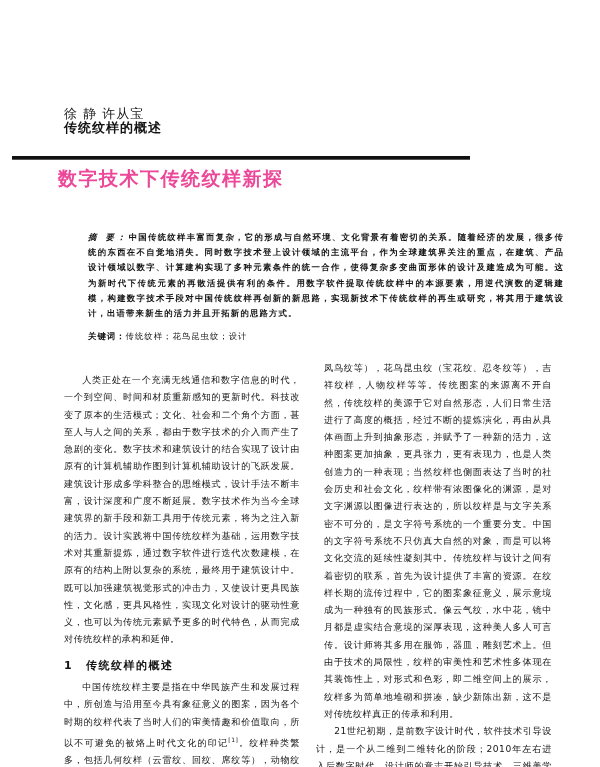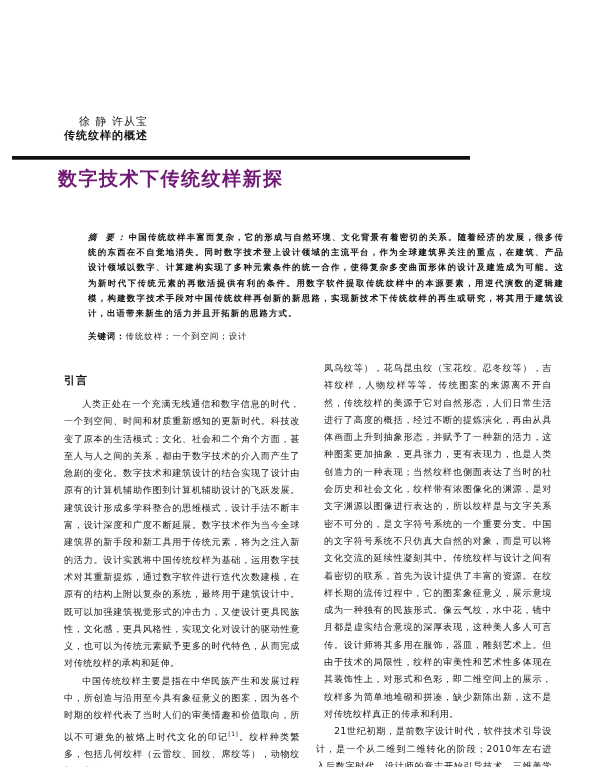--- a/index.html
+++ b/index.html
@@ -2,37 +2,37 @@
 <html><head>
 <meta charset="utf-8">
 <style>
   html, body { margin: 0; padding: 0; background: #ffffff; }
   body {
     width: 600px; height: 767px; overflow: hidden; position: relative;
     font-family: "DejaVu Sans", "Liberation Sans", sans-serif;
     color: #141414;
   }
   .authors {
-    position: absolute; left: 64px; top: 116px;
-    font-size: 11px; line-height: 12px; letter-spacing: 1px; text-align: right;
+    position: absolute; left: 64px; top: 108px;
+    font-size: 13px; line-height: 12px; letter-spacing: 1px;
   }
   .authors .row { height: 14px; }
   .authors .affil { font-weight: bold; }
   .rule {
     position: absolute; left: 12px; top: 156px; width: 458px; height: 3px;
     background: #111111;
   }
   .rule-thin {
     position: absolute; left: 12px; top: 159px; width: 458px; height: 1px;
     background: #555555;
   }
   .title {
     position: absolute; left: 58px; top: 166px;
     font-size: 19px; font-weight: bold; letter-spacing: 1.5px;
-    color: #701a75; white-space: nowrap;
+    color: #ec4899; white-space: nowrap;
   }
   .abstract {
     position: absolute; left: 88px; top: 230px; width: 476px;
     font-family: "DejaVu Serif", "Liberation Serif", serif;
     font-size: 8.4px; line-height: 15.2px; letter-spacing: 1.15px;
     text-align: justify; font-weight: bold;
   }
   .abstract .label { font-weight: bold; letter-spacing: 3px; font-style: italic; }
   .keywords {
     position: absolute; left: 88px; top: 329px; width: 476px;
@@ -71,25 +71,27 @@
 <div class="rule"></div>
 <div class="rule-thin"></div>
 
 <div class="title">数字技术下传统纹样新探</div>
 
 <div class="abstract">
   <span class="label">摘  要：</span><span>中国传统纹样丰富而复杂，它的形成与自然环境、文化背景有着密切的关系。随着经济的发展，很多传统的东西在不自觉地消失。同时数字技术登上设计领域的主流平台，作为全球建筑界关注的重点，在建筑、产品设计领域以数字、计算建构实现了多种元素条件的统一合作，使得复杂多变曲面形体的设计及建造成为可能。这为新时代下传统元素的再散活提供有利的条件。用数字软件提取传统纹样中的本源要素，用逆代演数的逻辑建模，构建数字技术手段对中国传统纹样再创新的新思路，实现新技术下传统纹样的再生或研究，将其用于建筑设计，出语带来新生的活力并且开拓新的思路方式。</span>
 </div>
 
 <div class="keywords">
-  <span class="label">关键词：</span><span>传统纹样；一个到空间；设计</span>
+  <span class="label">关键词：</span><span>传统纹样；花鸟昆虫纹；设计</span>
 </div>
 
 <div class="col col-left">
-  <div class="sec-intro">引言</div>
   <p class="para">人类正处在一个充满无线通信和数字信息的时代，一个到空间、时间和材质重新感知的更新时代。科技改变了原本的生活模式；文化、社会和二个角个方面，甚至人与人之间的关系，都由于数字技术的介入而产生了急剧的变化。数字技术和建筑设计的结合实现了设计由原有的计算机辅助作图到计算机辅助设计的飞跃发展。建筑设计形成多学科整合的思维模式，设计手法不断丰富，设计深度和广度不断延展。数字技术作为当今全球建筑界的新手段和新工具用于传统元素，将为之注入新的活力。设计实践将中国传统纹样为基础，运用数字技术对其重新提炼，通过数字软件进行迭代次数建模，在原有的结构上附以复杂的系统，最终用于建筑设计中。既可以加强建筑视觉形式的冲击力，又使设计更具民族性，文化感，更具风格性，实现文化对设计的驱动性意义，也可以为传统元素赋予更多的时代特色，从而完成对传统纹样的承构和延伸。</p>
+  <div class="sec-1">
+    <span class="num">1</span><span>传统纹样的概述</span>
+  </div>
   <p class="para"><span>中国传统纹样主要是指在中华民族产生和发展过程中，所创造与沿用至今具有象征意义的图案，因为各个时期的纹样代表了当时人们的审美情趣和价值取向，所以不可避免的被烙上时代文化的印记</span><span class="cite">[1]</span><span>。纹样种类繁多，包括几何纹样（云雷纹、回纹、席纹等），动物纹样（龙纹、</span></p>
 </div>
 
 <div class="col col-right">
   <p class="para cont">凤鸟纹等），花鸟昆虫纹（宝花纹、忍冬纹等），吉祥纹样，人物纹样等等。传统图案的来源离不开自然，传统纹样的美源于它对自然形态，人们日常生活进行了高度的概括，经过不断的提炼演化，再由从具体画面上升到抽象形态，并赋予了一种新的活力，这种图案更加抽象，更具张力，更有表现力，也是人类创造力的一种表现；当然纹样也侧面表达了当时的社会历史和社会文化，纹样带有浓图像化的渊源，是对文字渊源以图像进行表达的，所以纹样是与文字关系密不可分的，是文字符号系统的一个重要分支。中国的文字符号系统不只仿真大自然的对象，而是可以将文化交流的延续性凝刻其中。传统纹样与设计之间有着密切的联系，首先为设计提供了丰富的资源。在纹样长期的流传过程中，它的图案象征意义，展示意境成为一种独有的民族形式。像云气纹，水中花，镜中月都是虚实结合意境的深厚表现，这种美人多人可言传。设计师将其多用在服饰，器皿，雕刻艺术上。但由于技术的局限性，纹样的审美性和艺术性多体现在其装饰性上，对形式和色彩，即二维空间上的展示，纹样多为简单地堆砌和拼凑，缺少新陈出新，这不是对传统纹样真正的传承和利用。</p>
   <p class="para">21世纪初期，是前数字设计时代，软件技术引导设计，是一个从二维到二维转化的阶段；2010年左右进入后数字时代，设计师的意志开始引导技术，三维美学登上舞台，设计师开始尝试具有冲击力的创造形式；先进的数字工具已经可以成就个性化的具有雕塑美感的</p>
 </div>
 
 </body></html>

